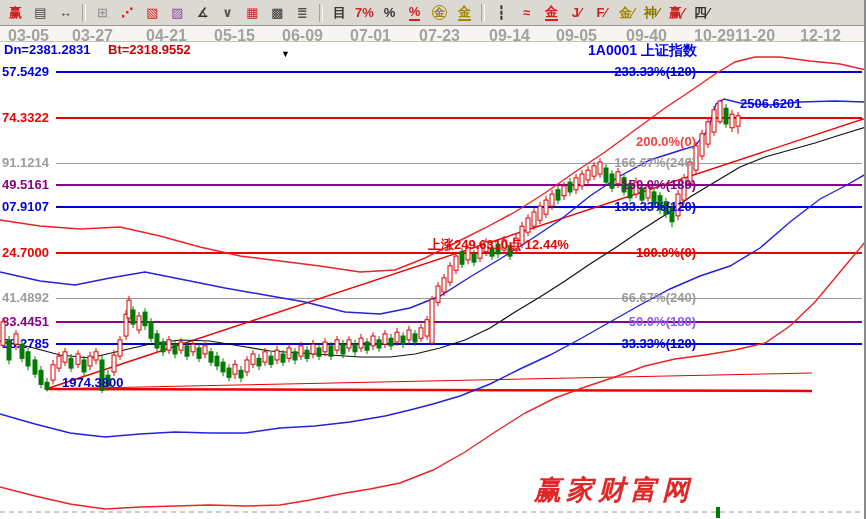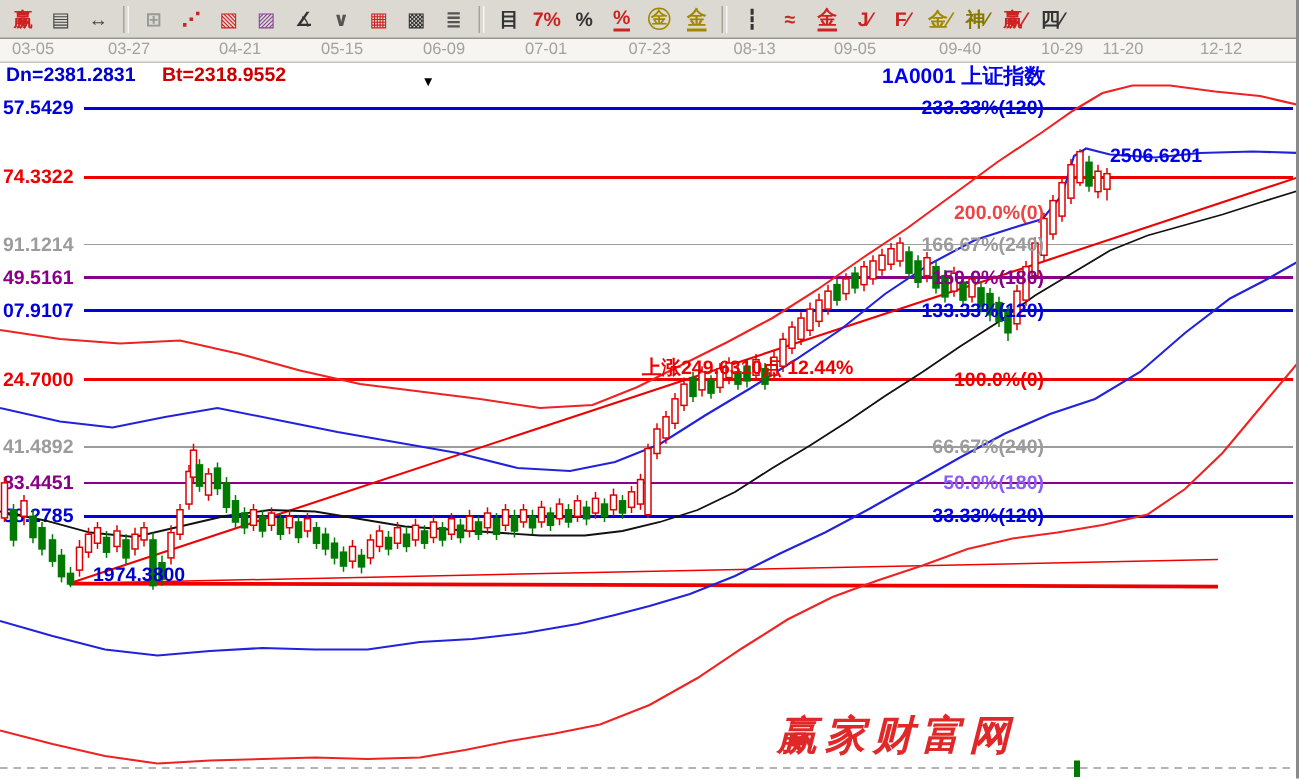--- a/index.html
+++ b/index.html
@@ -9,34 +9,34 @@
   #toolbar{position:absolute;left:0;top:0;width:100%;height:26px;background:#dcd9d2;
            border-bottom:1px solid #9a978c;display:flex;align-items:center;padding-left:3px;box-sizing:border-box;}
   .tbtn{width:21px;height:20px;margin:0 1px;display:flex;align-items:center;justify-content:center;
         font-size:13px;font-weight:bold;cursor:pointer;background:#dcd9d2;border:1px solid #dcd9d2;}
   .tbtn.circle span{border:1.5px solid #a08800;border-radius:50%;padding:0 1px;font-size:11px;line-height:13px;}
   .tbtn.underline span{border-bottom:2px solid currentColor;line-height:14px;}
   .tsep{width:2px;height:18px;margin:0 4px;border-left:1px solid #a8a49a;border-right:1px solid #f7f6f2;}
   
   #datestrip{position:absolute;left:0;top:26px;width:100%;height:15px;background:#f6f5f1;
              border-bottom:1px solid #c6c3b9;}
-  .dlab{position:absolute;top:1px;font-size:11px;color:#a2a29e;}
+  .dlab{position:absolute;top:1px;font-size:16px;color:#a2a29e;font-weight:bold;}
   
   #base-labels,#overlay-labels{position:absolute;left:0;top:0;width:702px;height:519px;pointer-events:none;}
   #chart-svg{position:absolute;left:0;top:0;width:866px;height:519px;}
   .lvl-left{position:absolute;font-size:13px;font-weight:bold;letter-spacing:0px;}
   .lvl-right{position:absolute;font-size:13px;font-weight:bold;text-align:right;right:6px;}
   .hdr{position:absolute;top:42px;font-size:13px;font-weight:bold;}
   #dn-value{color:#0000cc;} #bt-value{color:#cc0000;margin-left:14px;}
   #symbol-header{position:absolute;top:42px;right:5px;font-size:14px;font-weight:bold;color:#0000ee;}
   #rise-note{position:absolute;left:428px;top:236px;font-size:13px;font-weight:bold;color:#ee0000;white-space:nowrap;}
   #peak-price{position:absolute;left:740px;top:96px;font-size:13px;font-weight:bold;color:#0000ee;}
   #low-price{position:absolute;left:62px;top:375px;font-size:13px;font-weight:bold;color:#0000cc;}
   #marker-triangle{position:absolute;left:281px;top:49px;font-size:9px;color:#000;}
-  #watermark{position:absolute;right:24px;top:472px;font-size:27px;font-style:italic;font-weight:bold;
+  #watermark{position:absolute;right:8px;top:472px;font-size:27px;font-style:italic;font-weight:bold;
              color:#e02828;font-family:"DejaVu Serif","Liberation Serif",serif;letter-spacing:5px;}
 </style>
 </head>
 <body>
 
 <div id="app">
 
   <div id="toolbar">
       <div class="tbtn" title="logo-ying-icon">
         <span style="color: rgb(204, 34, 34);">赢</span>
@@ -125,21 +125,21 @@
     </div>
 
   <div id="datestrip">
       <span class="dlab" style="left: 8px;">03-05</span>
       <span class="dlab" style="left: 72px;">03-27</span>
       <span class="dlab" style="left: 146px;">04-21</span>
       <span class="dlab" style="left: 214px;">05-15</span>
       <span class="dlab" style="left: 282px;">06-09</span>
       <span class="dlab" style="left: 350px;">07-01</span>
       <span class="dlab" style="left: 419px;">07-23</span>
-      <span class="dlab" style="left: 489px;">08-13</span>
+      <span class="dlab" style="left: 489px;">09-14</span>
       <span class="dlab" style="left: 556px;">09-05</span>
       <span class="dlab" style="left: 626px;">09-40</span>
       <span class="dlab" style="left: 694px;">10-29</span>
       <span class="dlab" style="left: 735px;">11-20</span>
       <span class="dlab" style="left: 800px;">12-12</span>
     </div>
 
   <div id="base-labels">
       <div class="lvl-left" style="left: 2px; top: 64px; color: rgb(0, 0, 221);">57.5429</div>
       <div class="lvl-left" style="left: 2px; top: 110px; color: rgb(238, 0, 0);">74.3322</div>

